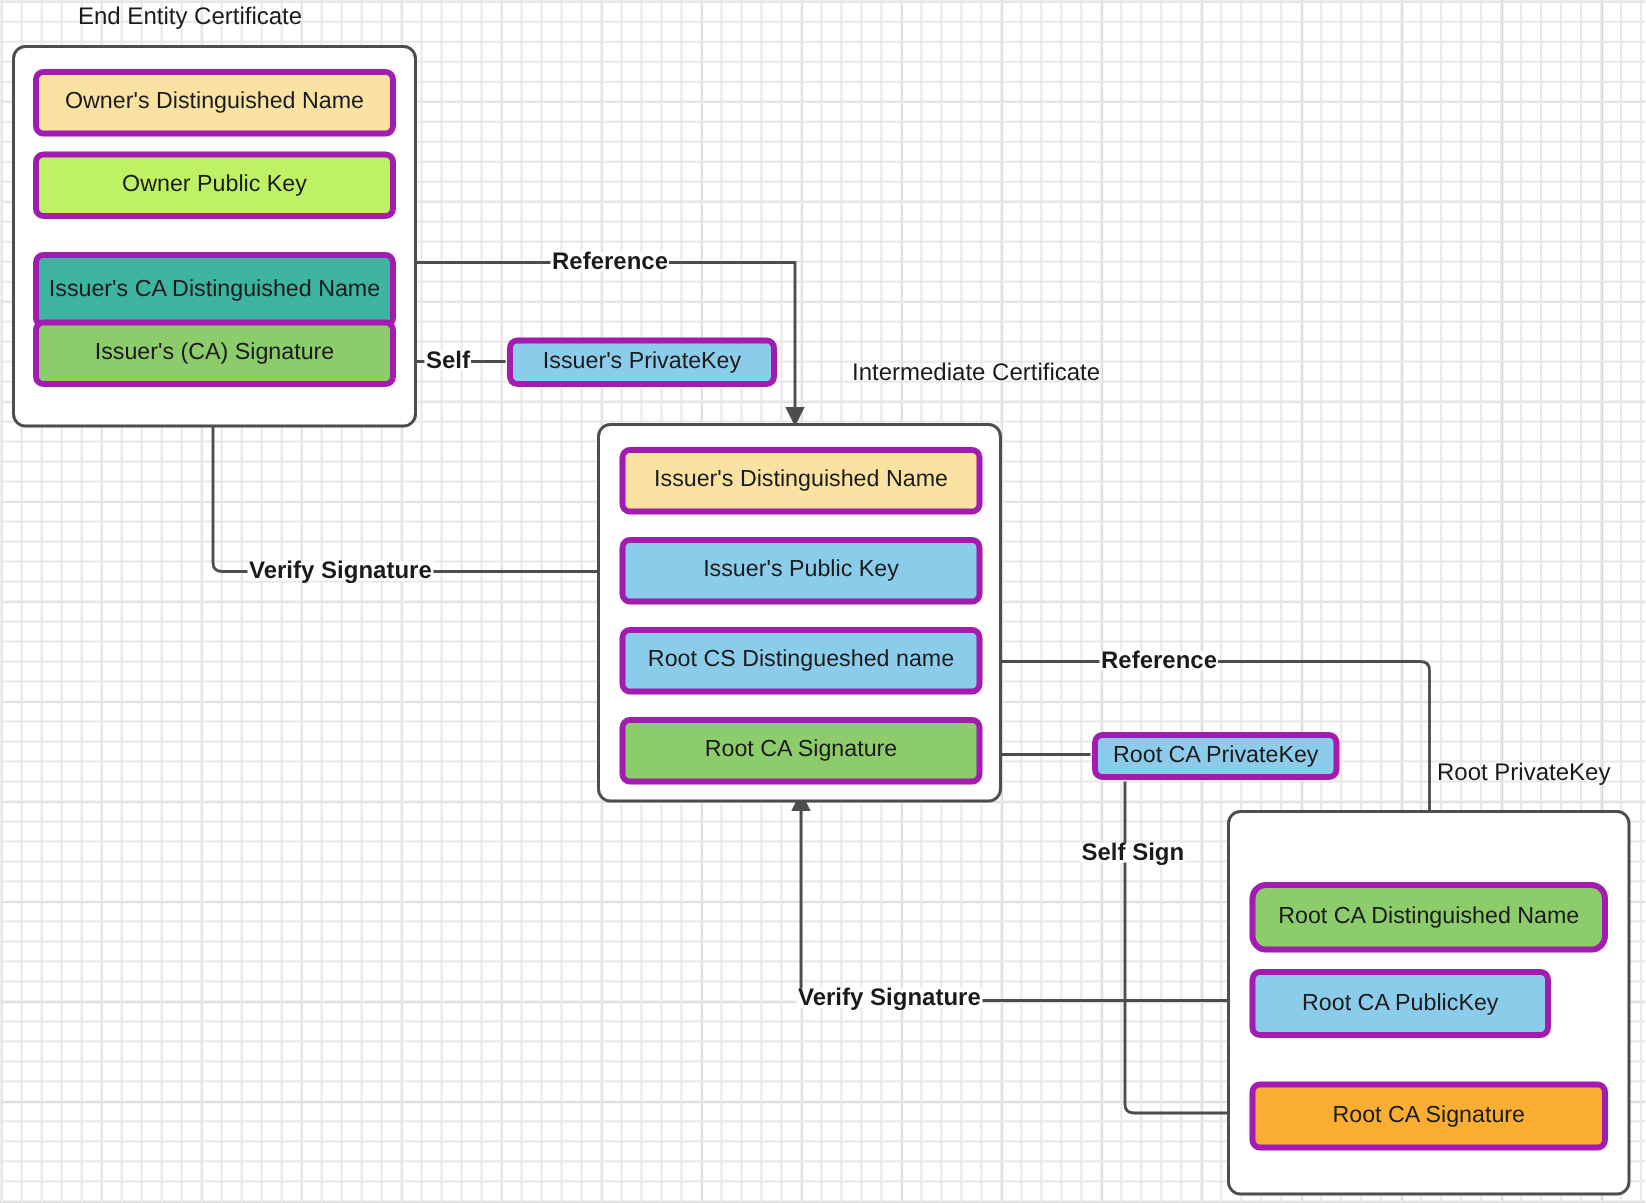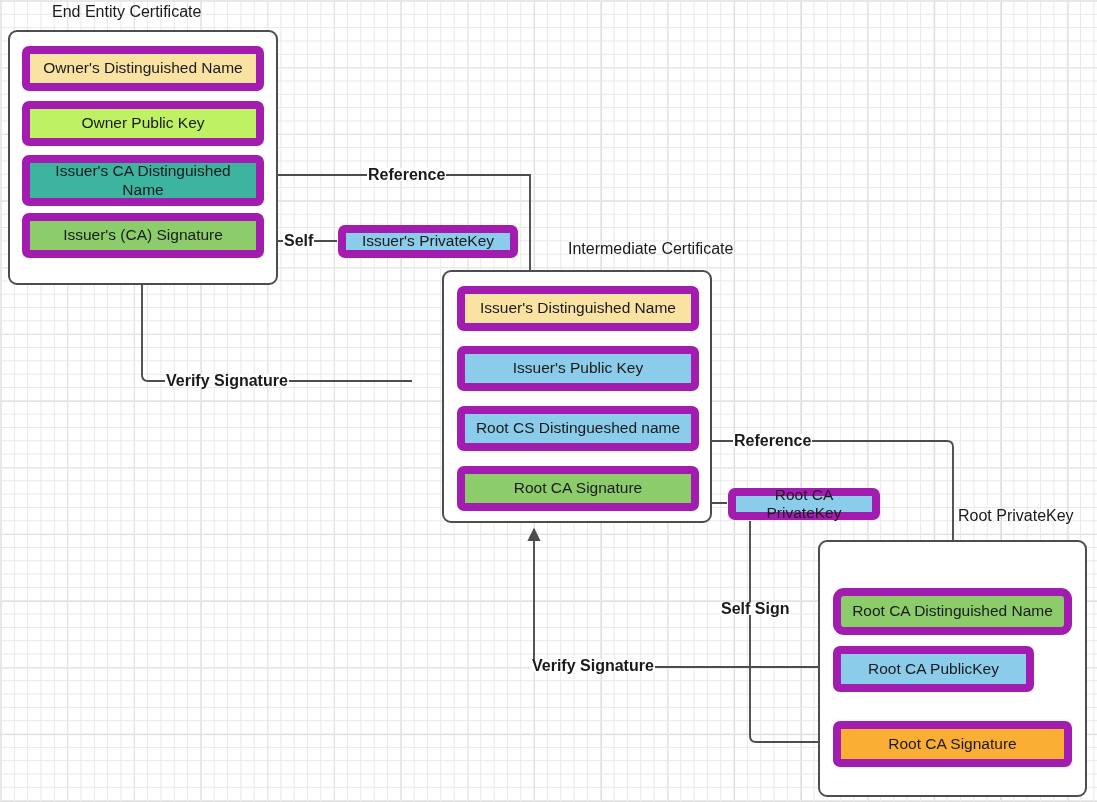--- a/index.html
+++ b/index.html
@@ -36,21 +36,21 @@
   .cert-group {
     position: absolute;
     box-sizing: border-box;
     background: #ffffff;
     border: 2px solid #4d4d4d;
     border-radius: 9px;
   }
   .field {
     position: absolute;
     box-sizing: border-box;
-    border: 8px solid #a21caf;
+    border: 4px solid #a21caf;
     border-radius: 7px;
     display: flex;
     align-items: center;
     justify-content: center;
     text-align: center;
     color: #1a1a1a;
     font-size: 15.5px;
     line-height: 1.18;
     padding: 0 6px;
     font-family: "Liberation Sans", sans-serif;
@@ -102,58 +102,58 @@
   </svg>
 
   <div class="group-title" style="left:52px; top:3px;">End Entity Certificate</div>
 
   <div class="cert-group" style="left:8px; top:30px; width:270px; height:255px;">
 
     <div class="field" style="left:12px; top:14px; width:242px; height:45px; background:#FAE3A2;">Owner's Distinguished Name</div>
 
     <div class="field" style="left:12px; top:69px; width:242px; height:45px; background:#bef264;">Owner Public  Key</div>
 
-    <div class="field" style="left:12px; top:123px; width:242px; height:51px; background:#3CB4A0;">Issuer's CA Distinguished Name</div>
+    <div class="field" style="left:12px; top:136px; width:242px; height:51px; background:#3CB4A0;">Issuer's CA Distinguished Name</div>
 
     <div class="field" style="left:12px; top:181px; width:242px; height:45px; background:#8CCC6B;">Issuer's (CA) Signature</div>
   </div>
 
   <div class="field" style="left:338px; top:225px; width:180px; height:33px; background:#8BCCEA;">Issuer's PrivateKey</div>
 
   <div class="group-title" style="left:568px; top:240px;">Intermediate Certificate</div>
 
-  <div class="cert-group" style="left:398px; top:270px; width:270px; height:253px;margin-left:44px;">
+  <div class="cert-group" style="left:398px; top:282px; width:270px; height:253px;">
 
     <div class="field" style="left:13px; top:14px; width:242px; height:45px; background:#FAE3A2;">Issuer's Distinguished Name</div>
 
     <div class="field" style="left:13px; top:74px; width:242px; height:45px; background:#8BCCEA;">Issuer's Public  Key</div>
 
     <div class="field" style="left:13px; top:134px; width:242px; height:45px; background:#8BCCEA;">Root CS Distingueshed name</div>
 
     <div class="field" style="left:13px; top:194px; width:242px; height:45px; background:#8CCC6B;">Root CA Signature</div>
   </div>
 
-  <div class="field" style="left:728px; top:488px; width:152px; height:32px; background:#8BCCEA;">Root CA PrivateKey</div>
+  <div class="field" style="left:728px; top:488px; width:165px; height:32px; background:#8BCCEA;">Root CA PrivateKey</div>
 
   <div class="group-title" style="left:958px; top:507px;">Root PrivateKey</div>
 
   <div class="cert-group" style="left:818px; top:540px; width:269px; height:257px;">
 
     <div class="field" style="left:13px; top:46px; width:239px; height:47px; background:#8CCC6B;border-radius:11px;">Root CA Distinguished Name</div>
 
     <div class="field" style="left:13px; top:104px; width:201px; height:46px; background:#8BCCEA;">Root CA PublicKey</div>
 
     <div class="field" style="left:13px; top:179px; width:239px; height:46px; background:#FBAE34;">Root CA Signature</div>
   </div>
 
   <div class="edge-label" style="left:367px; top:168px;">Reference</div>
 
   <div class="edge-label" style="left:283px; top:234px;">Self</div>
 
   <div class="edge-label" style="left:165px; top:374px;">Verify Signature</div>
 
   <div class="edge-label" style="left:733px; top:434px;">Reference</div>
 
-  <div class="edge-label" style="left:720px; top:562px;margin-top:40px;">Self Sign</div>
+  <div class="edge-label" style="left:720px; top:562px;">Self Sign</div>
 
   <div class="edge-label" style="left:531px; top:659px;">Verify Signature</div>
 
 </div>
 
 </body></html>

